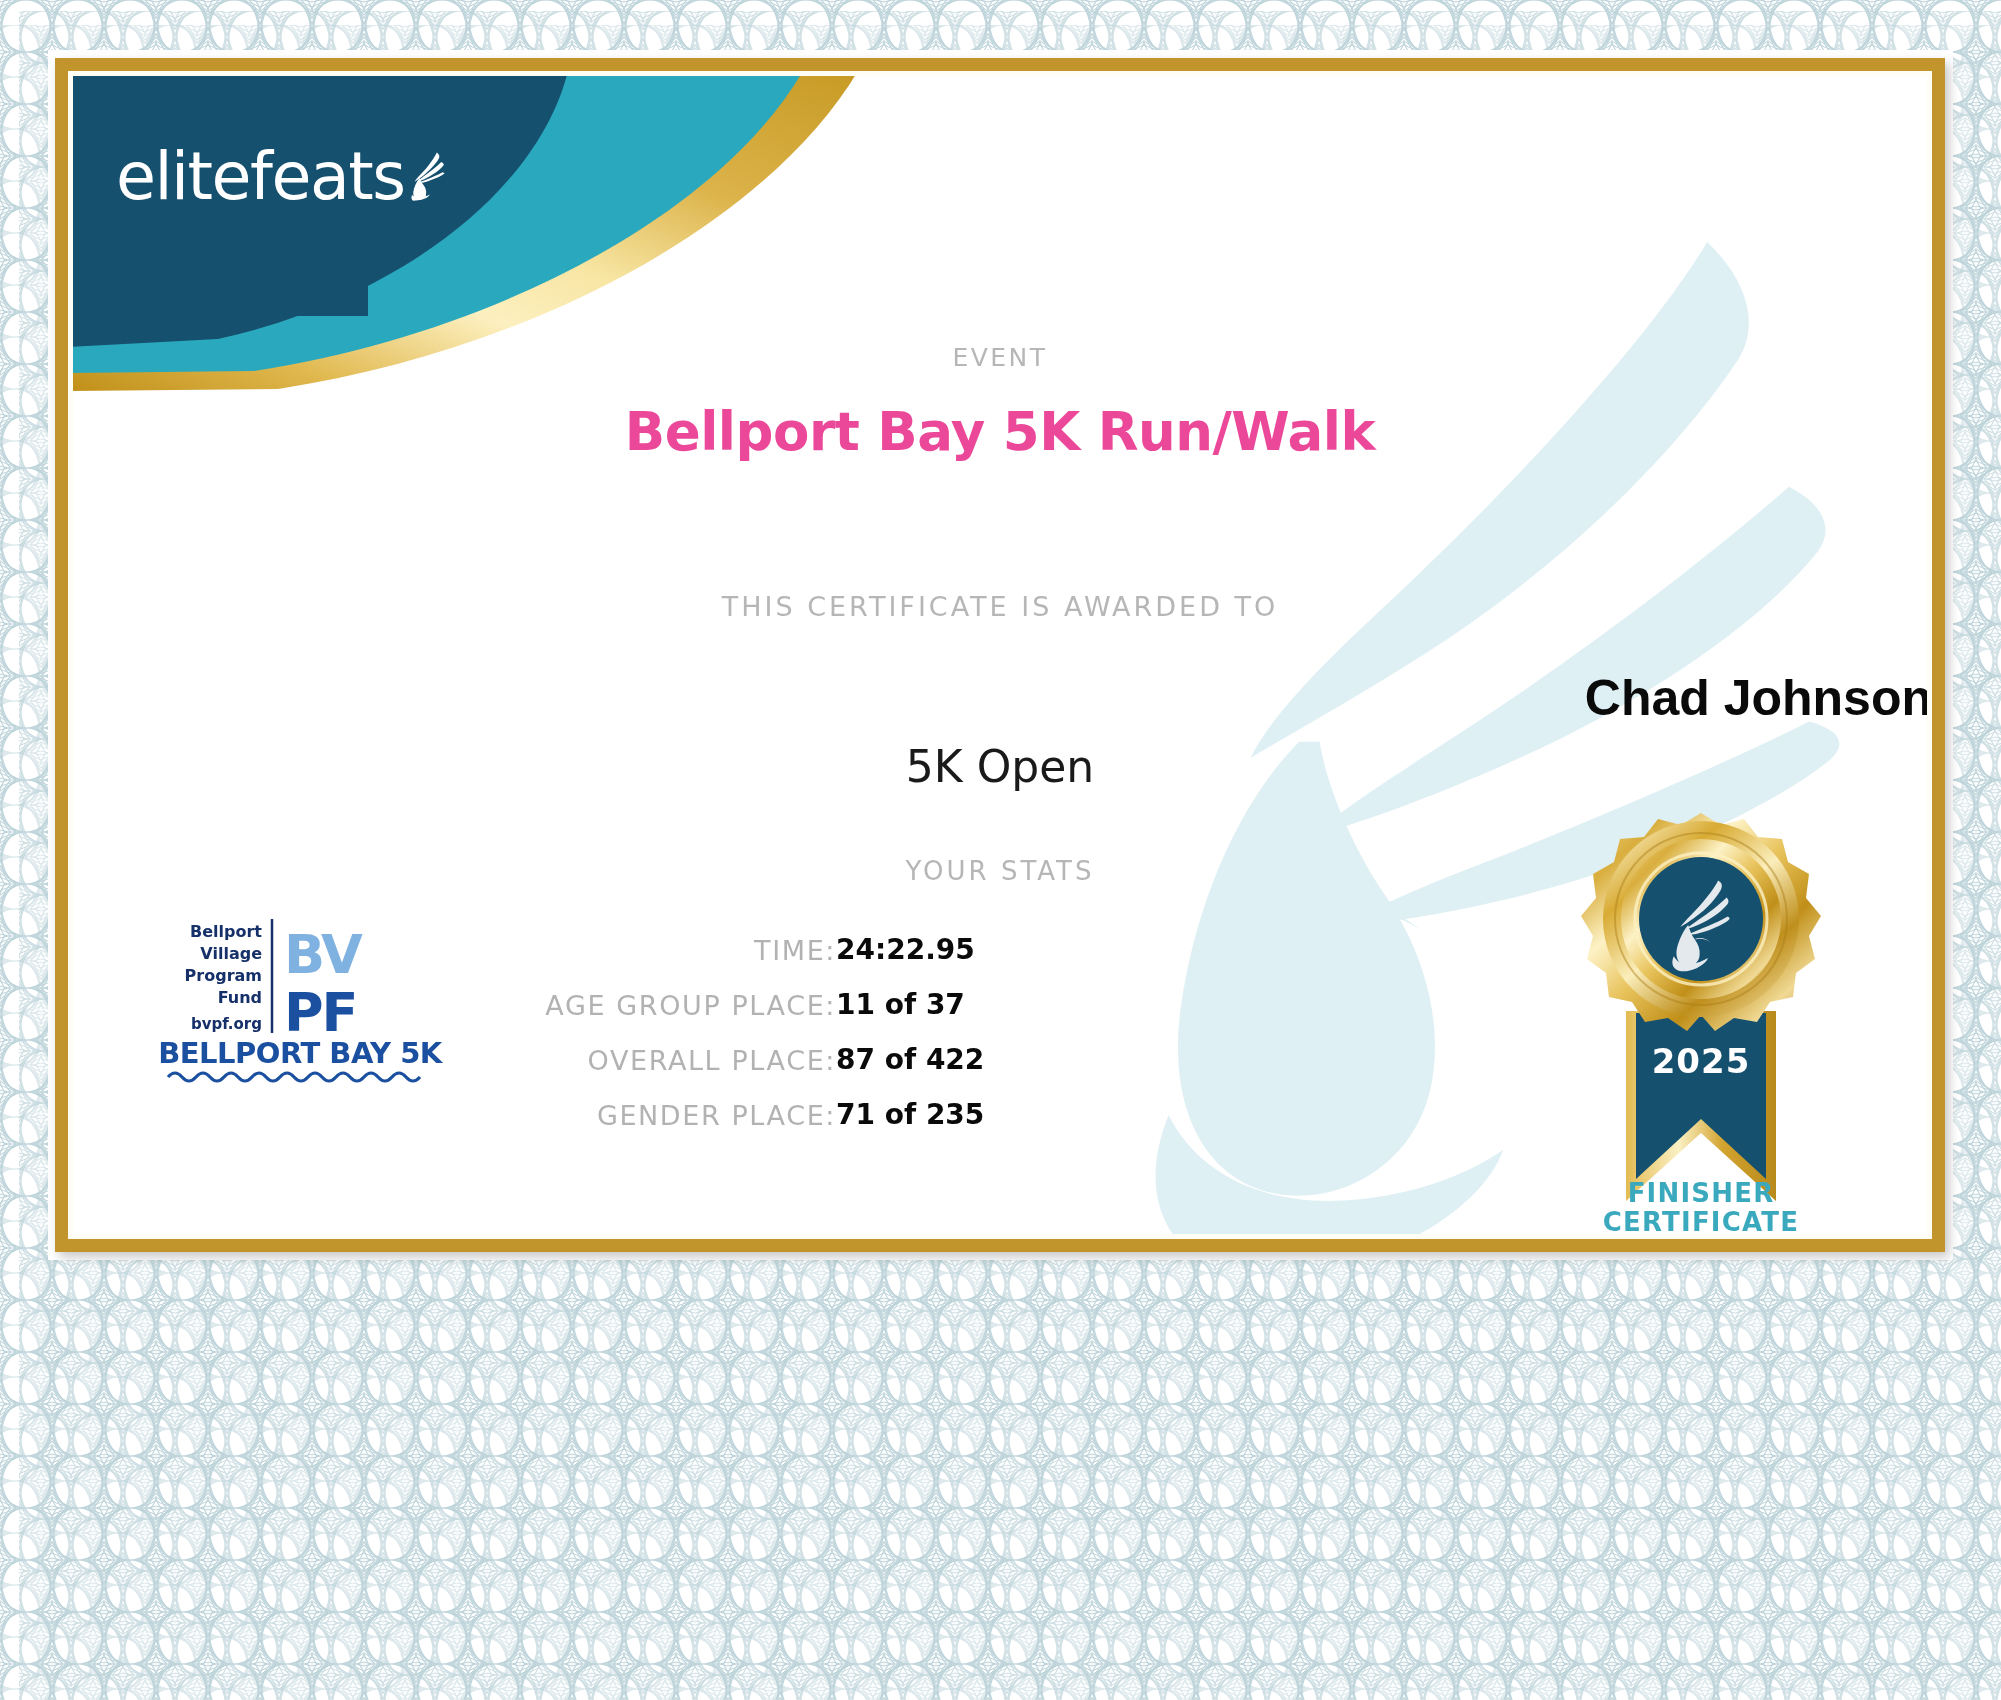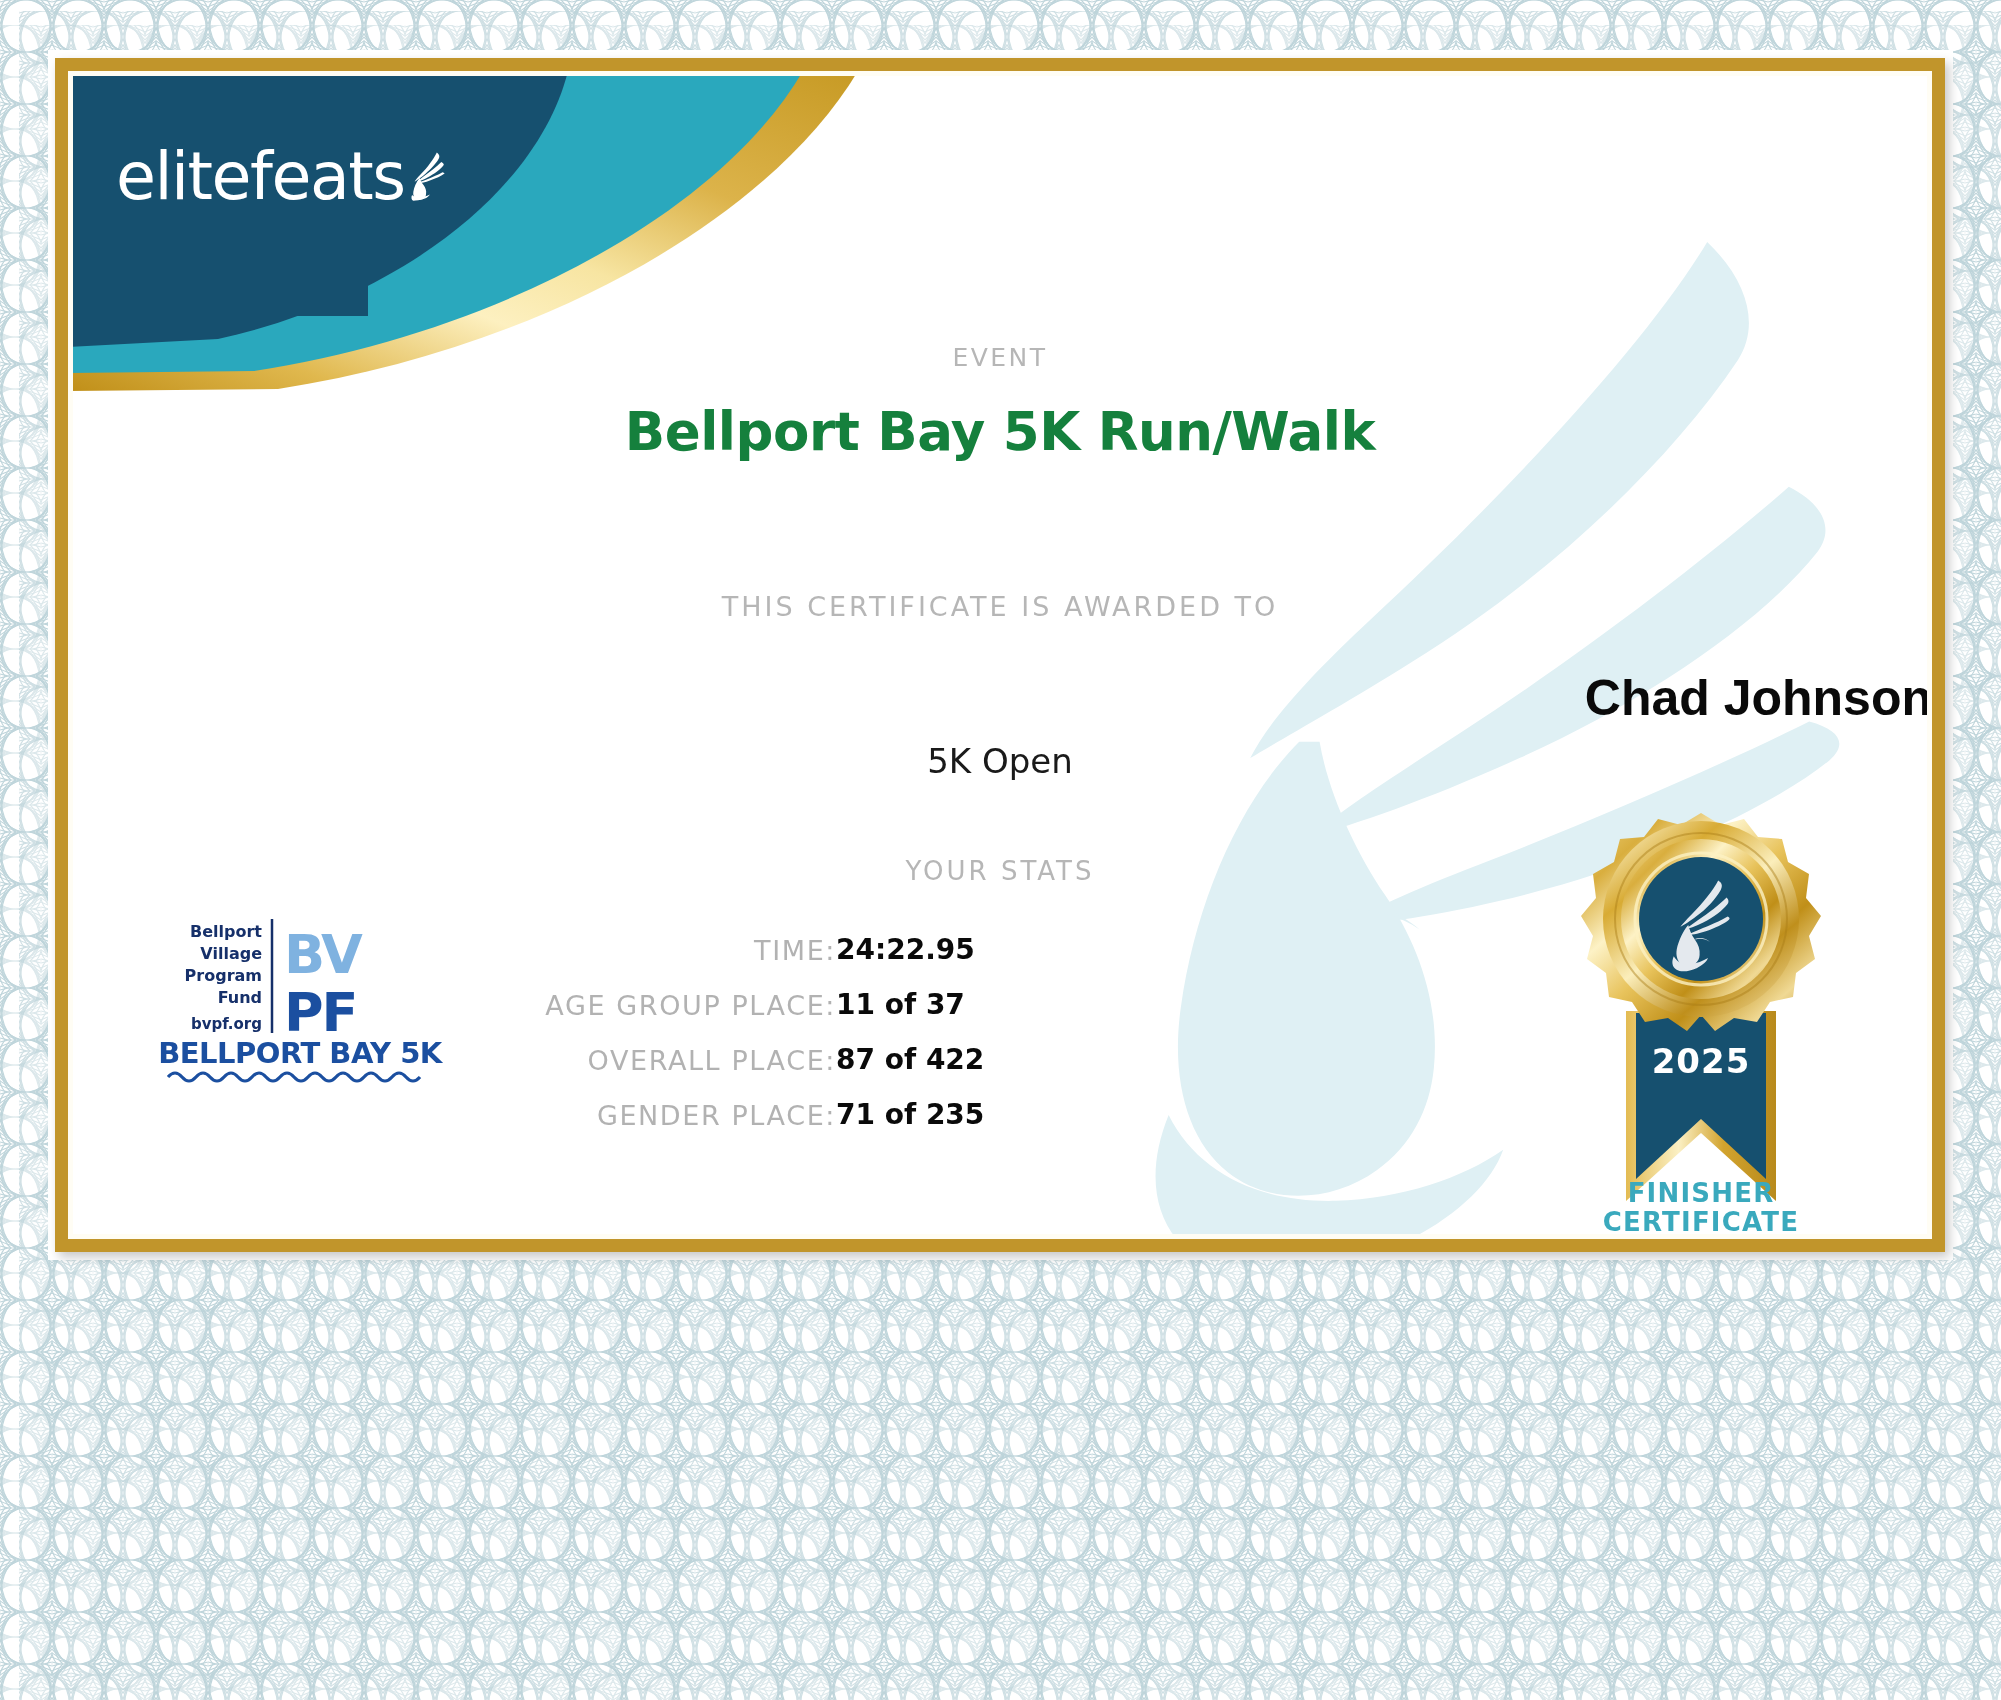--- a/index.html
+++ b/index.html
@@ -123,21 +123,21 @@
   }
 
   #event-name {
     position: absolute;
     left: 0; right: 0;
     top: 330px;
     text-align: center;
     font-family: "DejaVu Sans", sans-serif;
     font-size: 53px;
     font-weight: bold;
-    color: #15803d;
+    color: #ec4899;
     letter-spacing: -0.5px;
   }
 
   #awarded-label {
     position: absolute;
     left: 0; right: 0;
     top: 520px;
     font-size: 27px;
     letter-spacing: 3px;
   }
@@ -152,21 +152,21 @@
     font-weight: bold;
     color: #0a0a0a;
   }
 
   #recipient-div {
     position: absolute;
     left: 0; right: 0;
     top: 670px;
     text-align: center;
     font-family: "DejaVu Sans", sans-serif;
-    font-size: 34px;
+    font-size: 44px;
     font-weight: 400;
     color: #1a1a1a;
   }
 
   #stats-label {
     position: absolute;
     left: 0; right: 0;
     top: 785px;
     font-size: 26px;
     letter-spacing: 3px;

